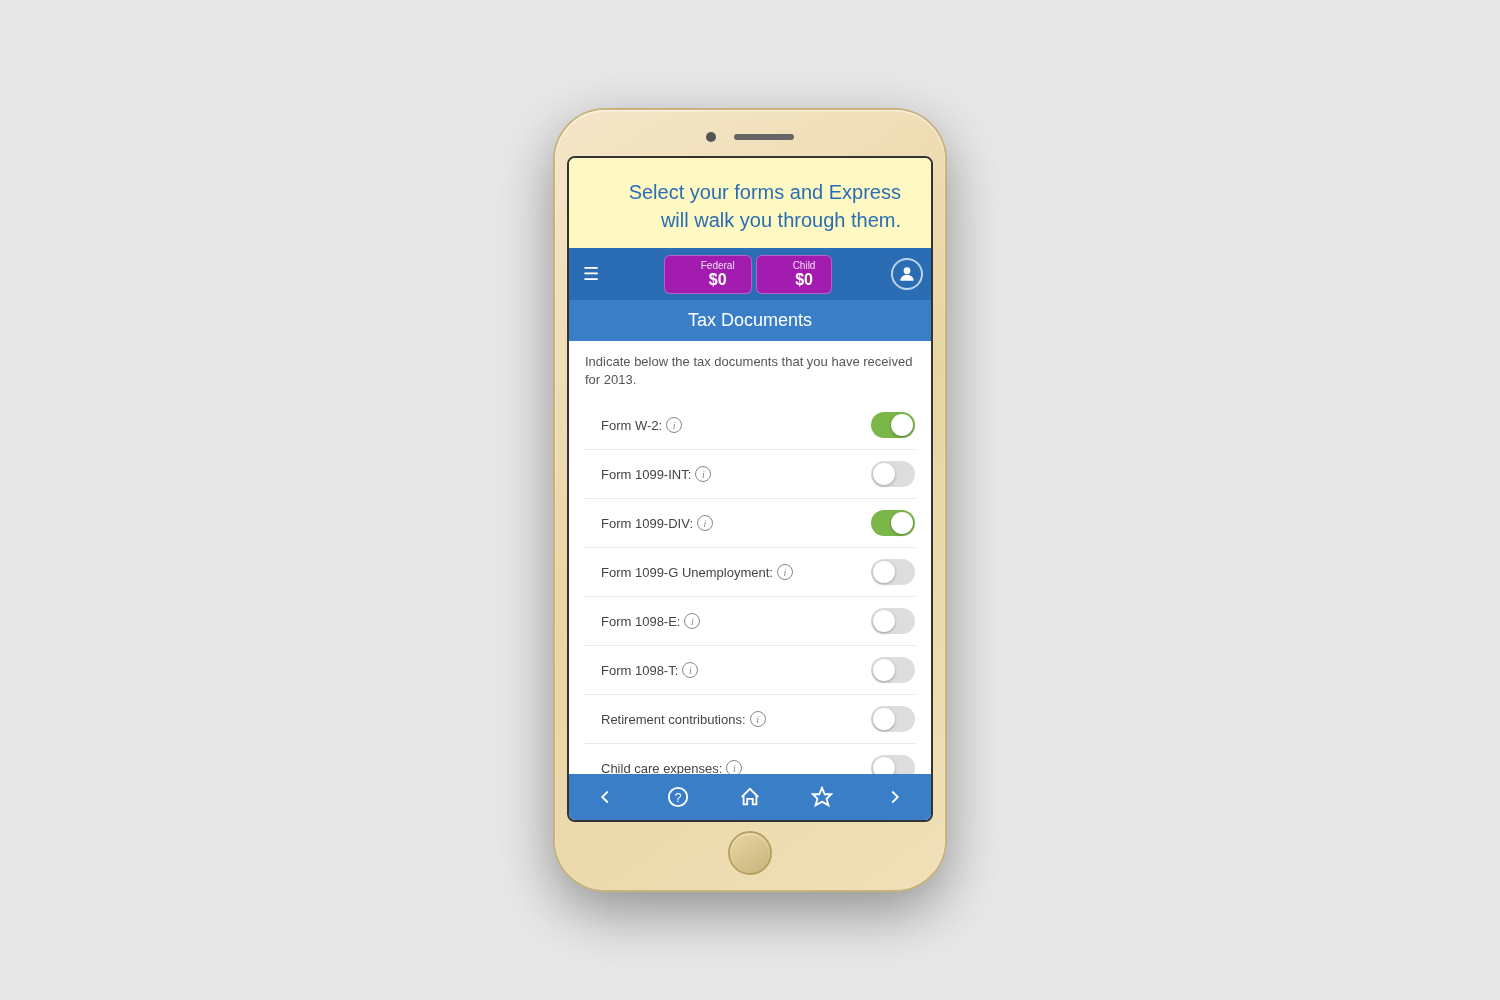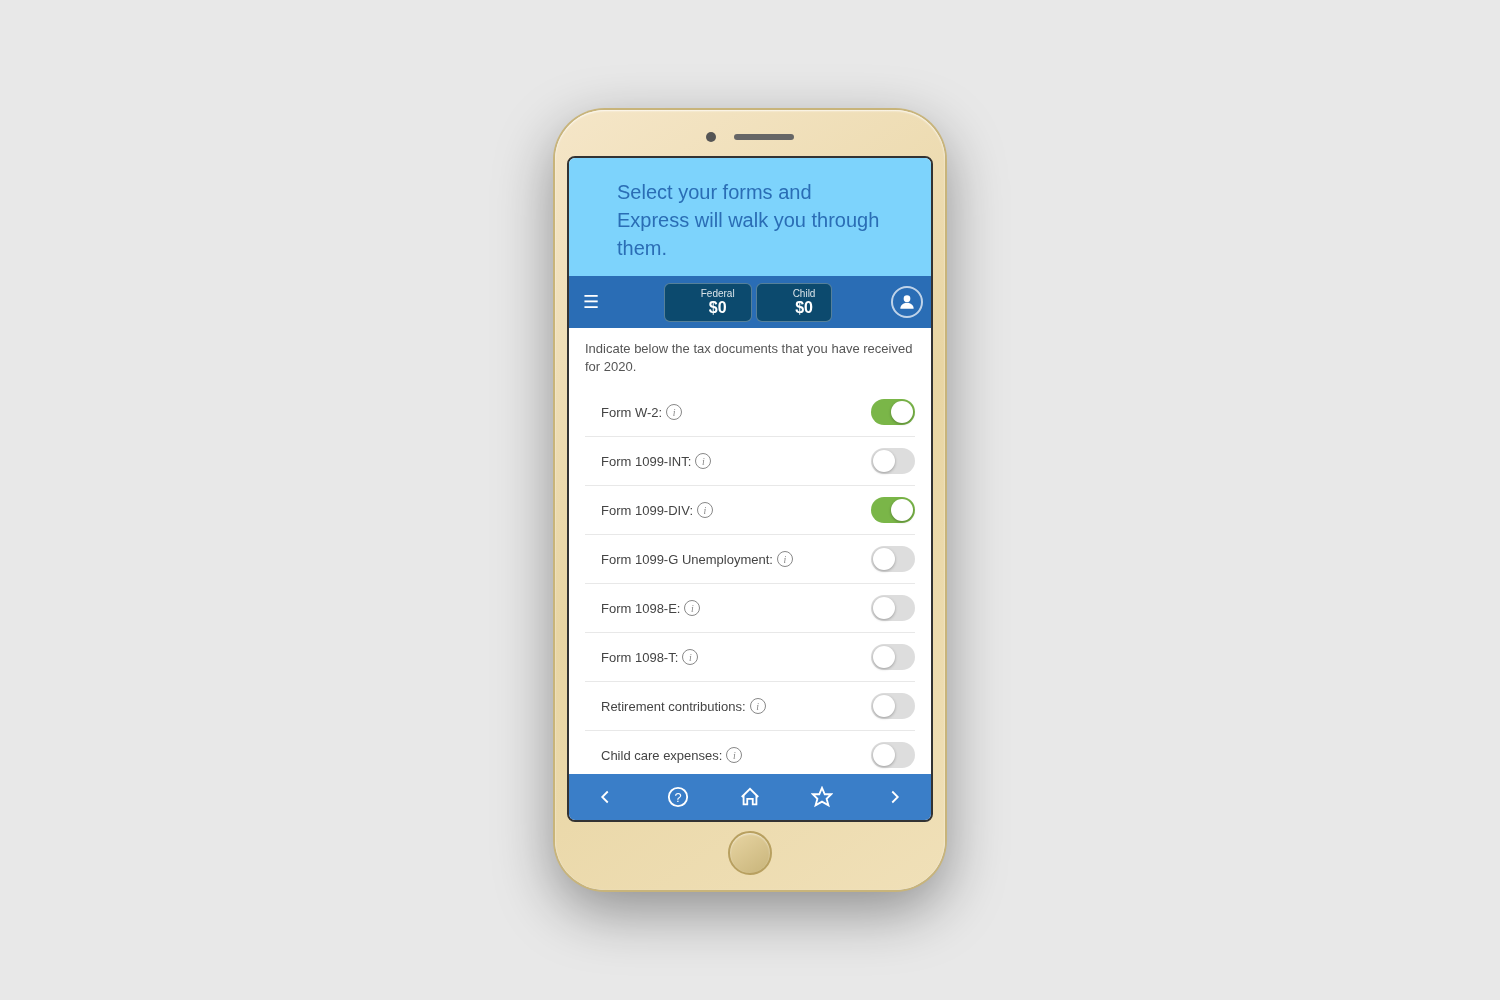--- a/index.html
+++ b/index.html
@@ -87,23 +87,23 @@
     
     .app-container {
       flex: 1;
       display: flex;
       flex-direction: column;
       overflow: hidden;
     }
 
     
     .promo-heading {
-      padding: 20px 48px 14px;
-      text-align: left;
-      background: #7dd3fc;
+      padding: 20px 30px 14px;
+      text-align: right;
+      background: #fef9c3;
       flex-shrink: 0;
     }
 
     .promo-heading h1 {
       color: #2a6db5;
       font-size: 20px;
       font-weight: 400;
       line-height: 1.4;
     }
 
@@ -134,21 +134,21 @@
     .header-tab {
       background: #1a5aa0;
       border-radius: 6px;
       padding: 4px 16px;
       text-align: center;
       cursor: pointer;
       min-width: 70px;
     }
 
     .header-tab.active {
-      background: #0c4a6e;
+      background: #a21caf;
       border: 1px solid rgba(255,255,255,0.3);
       padding-left: 36px;
     }
 
     .header-tab .tab-label {
       color: rgba(255,255,255,0.85);
       font-size: 10px;
       display: block;
     }
 
@@ -339,23 +339,26 @@
           </div>
         </div>
         <div class="profile-icon">
           <svg viewBox="0 0 24 24" width="20" height="20" fill="white" stroke="none">
             <circle cx="12" cy="8" r="4"></circle>
             <path d="M4 20c0-4 3.6-7 8-7s8 3 8 7" fill="white"></path>
           </svg>
         </div>
       </div>
 
+      <div class="section-title-bar">
+        <h2>Tax Documents</h2>
+      </div>
 
       <div class="content-area">
-        <p class="instruction-text">Indicate below the tax documents that you have received for 2020.</p>
+        <p class="instruction-text">Indicate below the tax documents that you have received for 2013.</p>
 
         <div id="form-rows-container">
 
         <div class="form-row">
               <span class="form-label">Form W-2: <span class="info-icon">i</span></span>
               <div class="toggle">
                 <div class="toggle-track on">
                   <div class="toggle-thumb"></div>
                 </div>
               </div>

